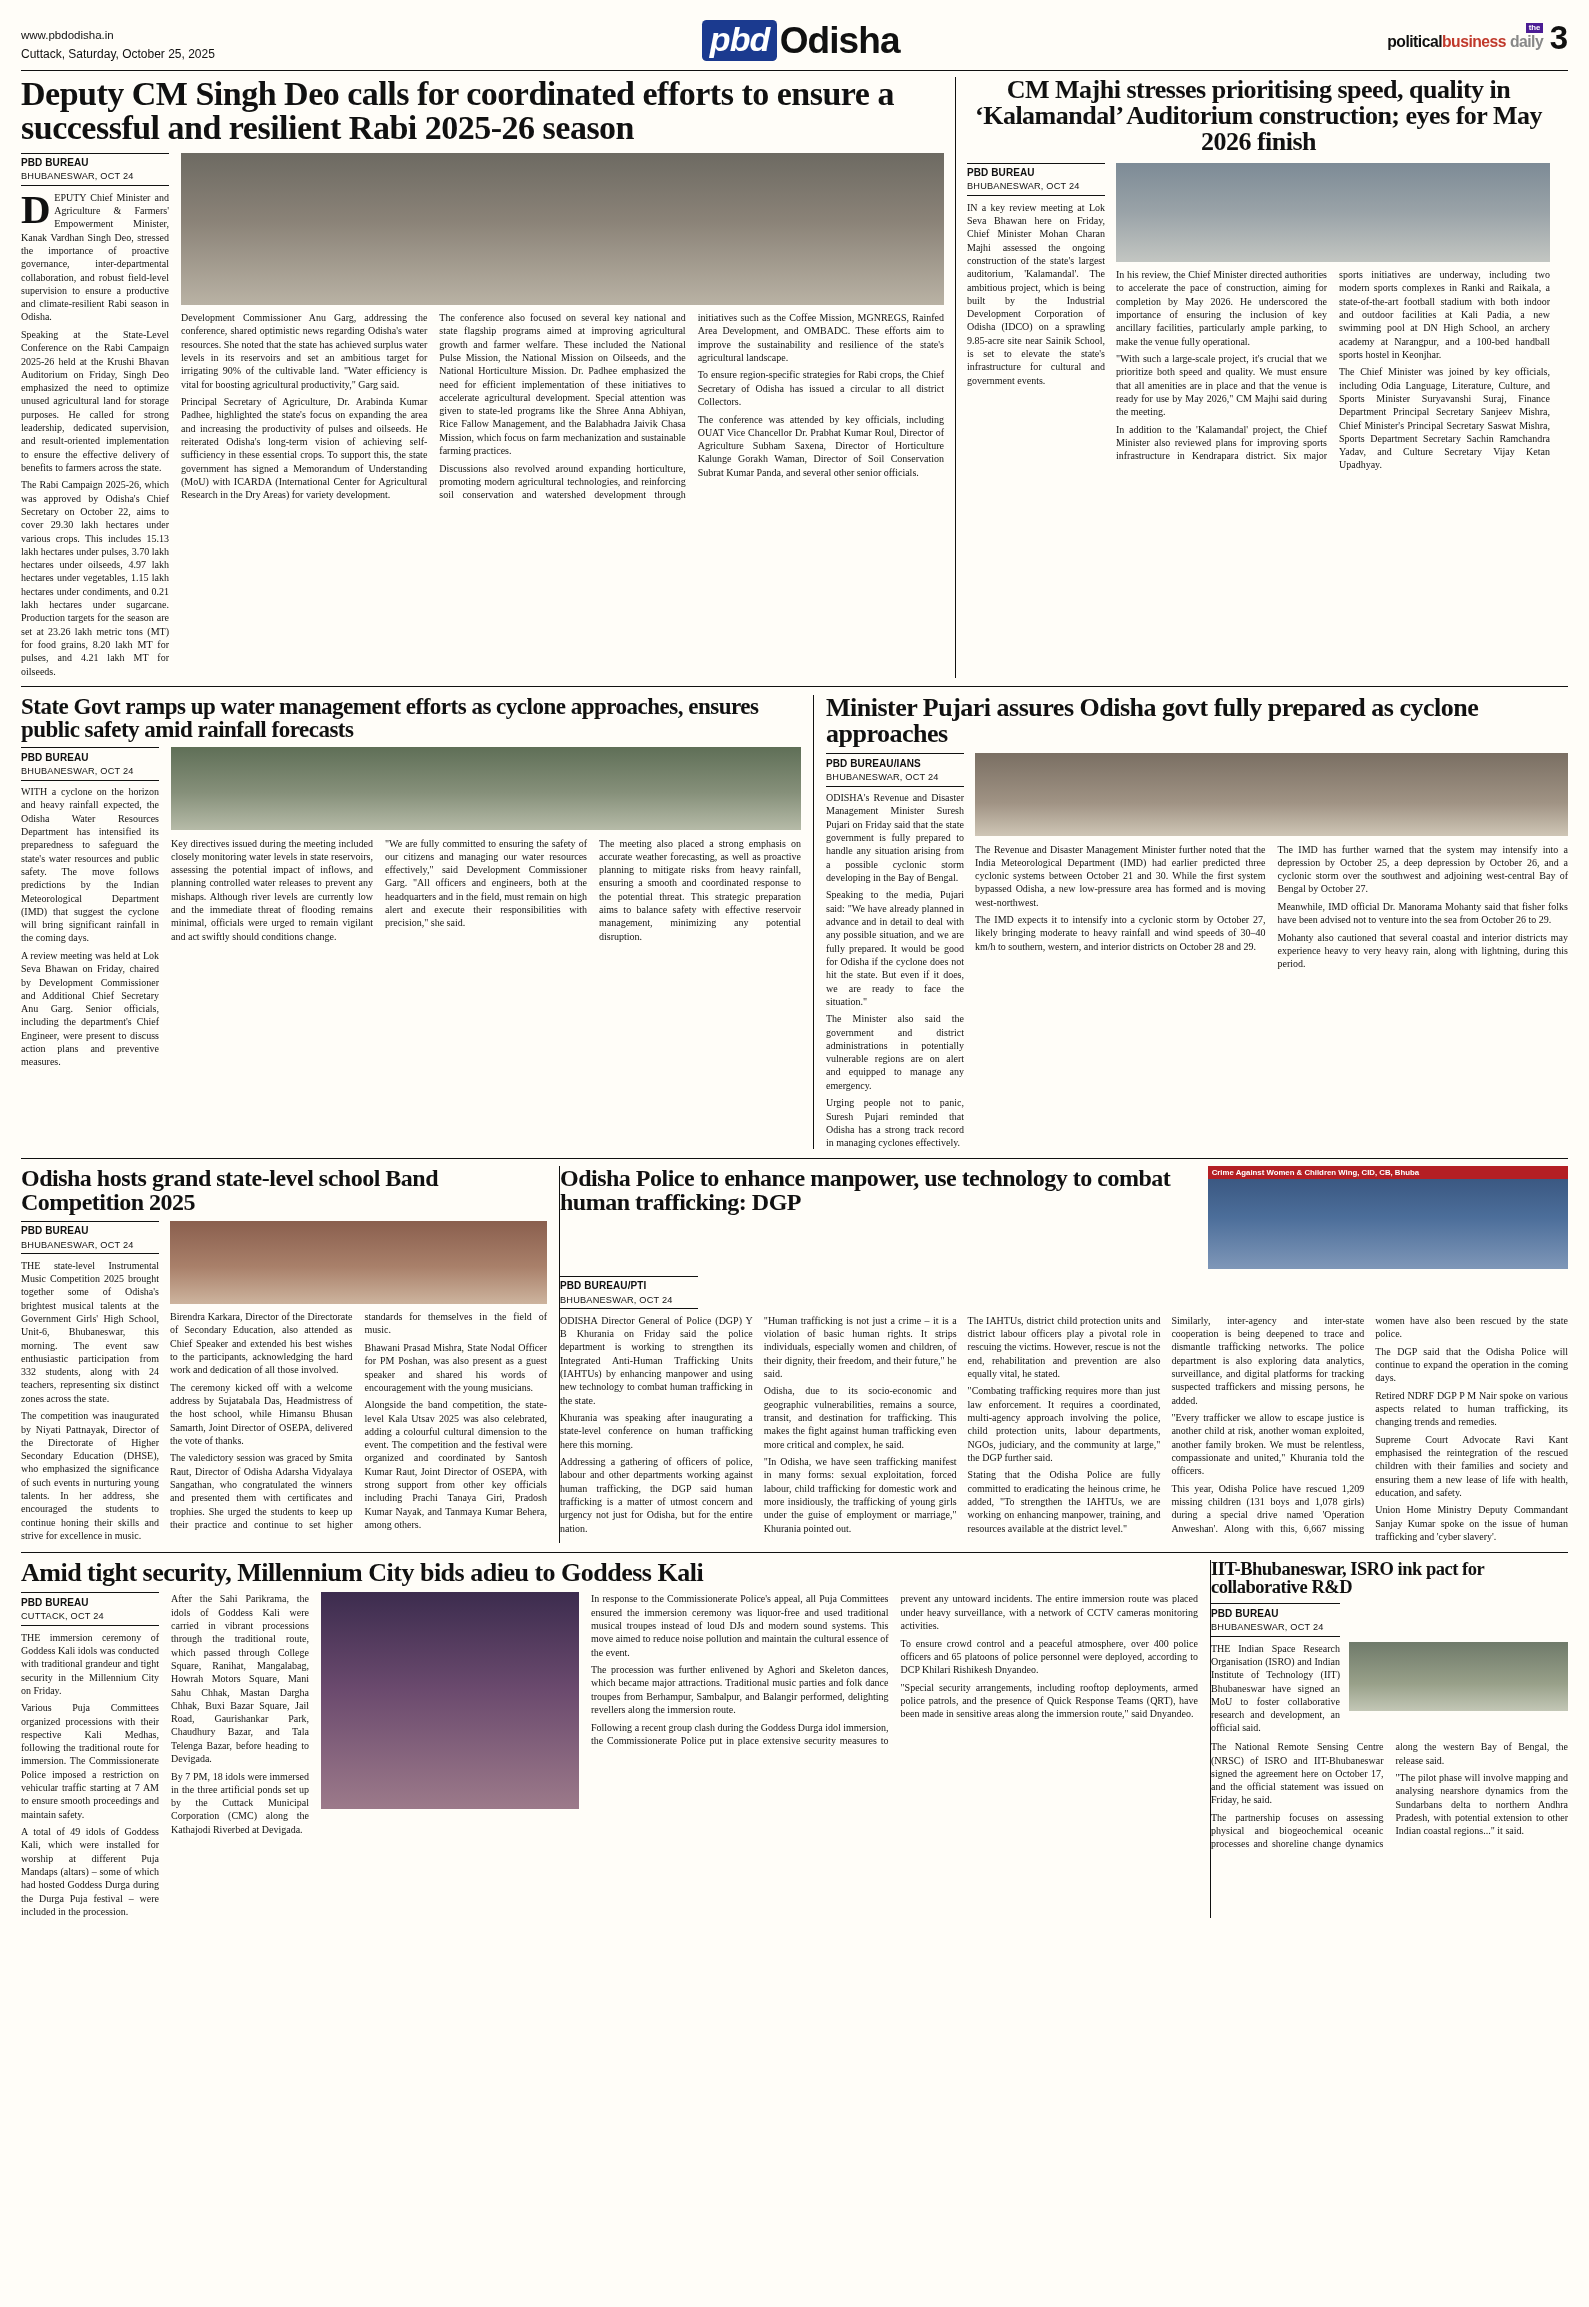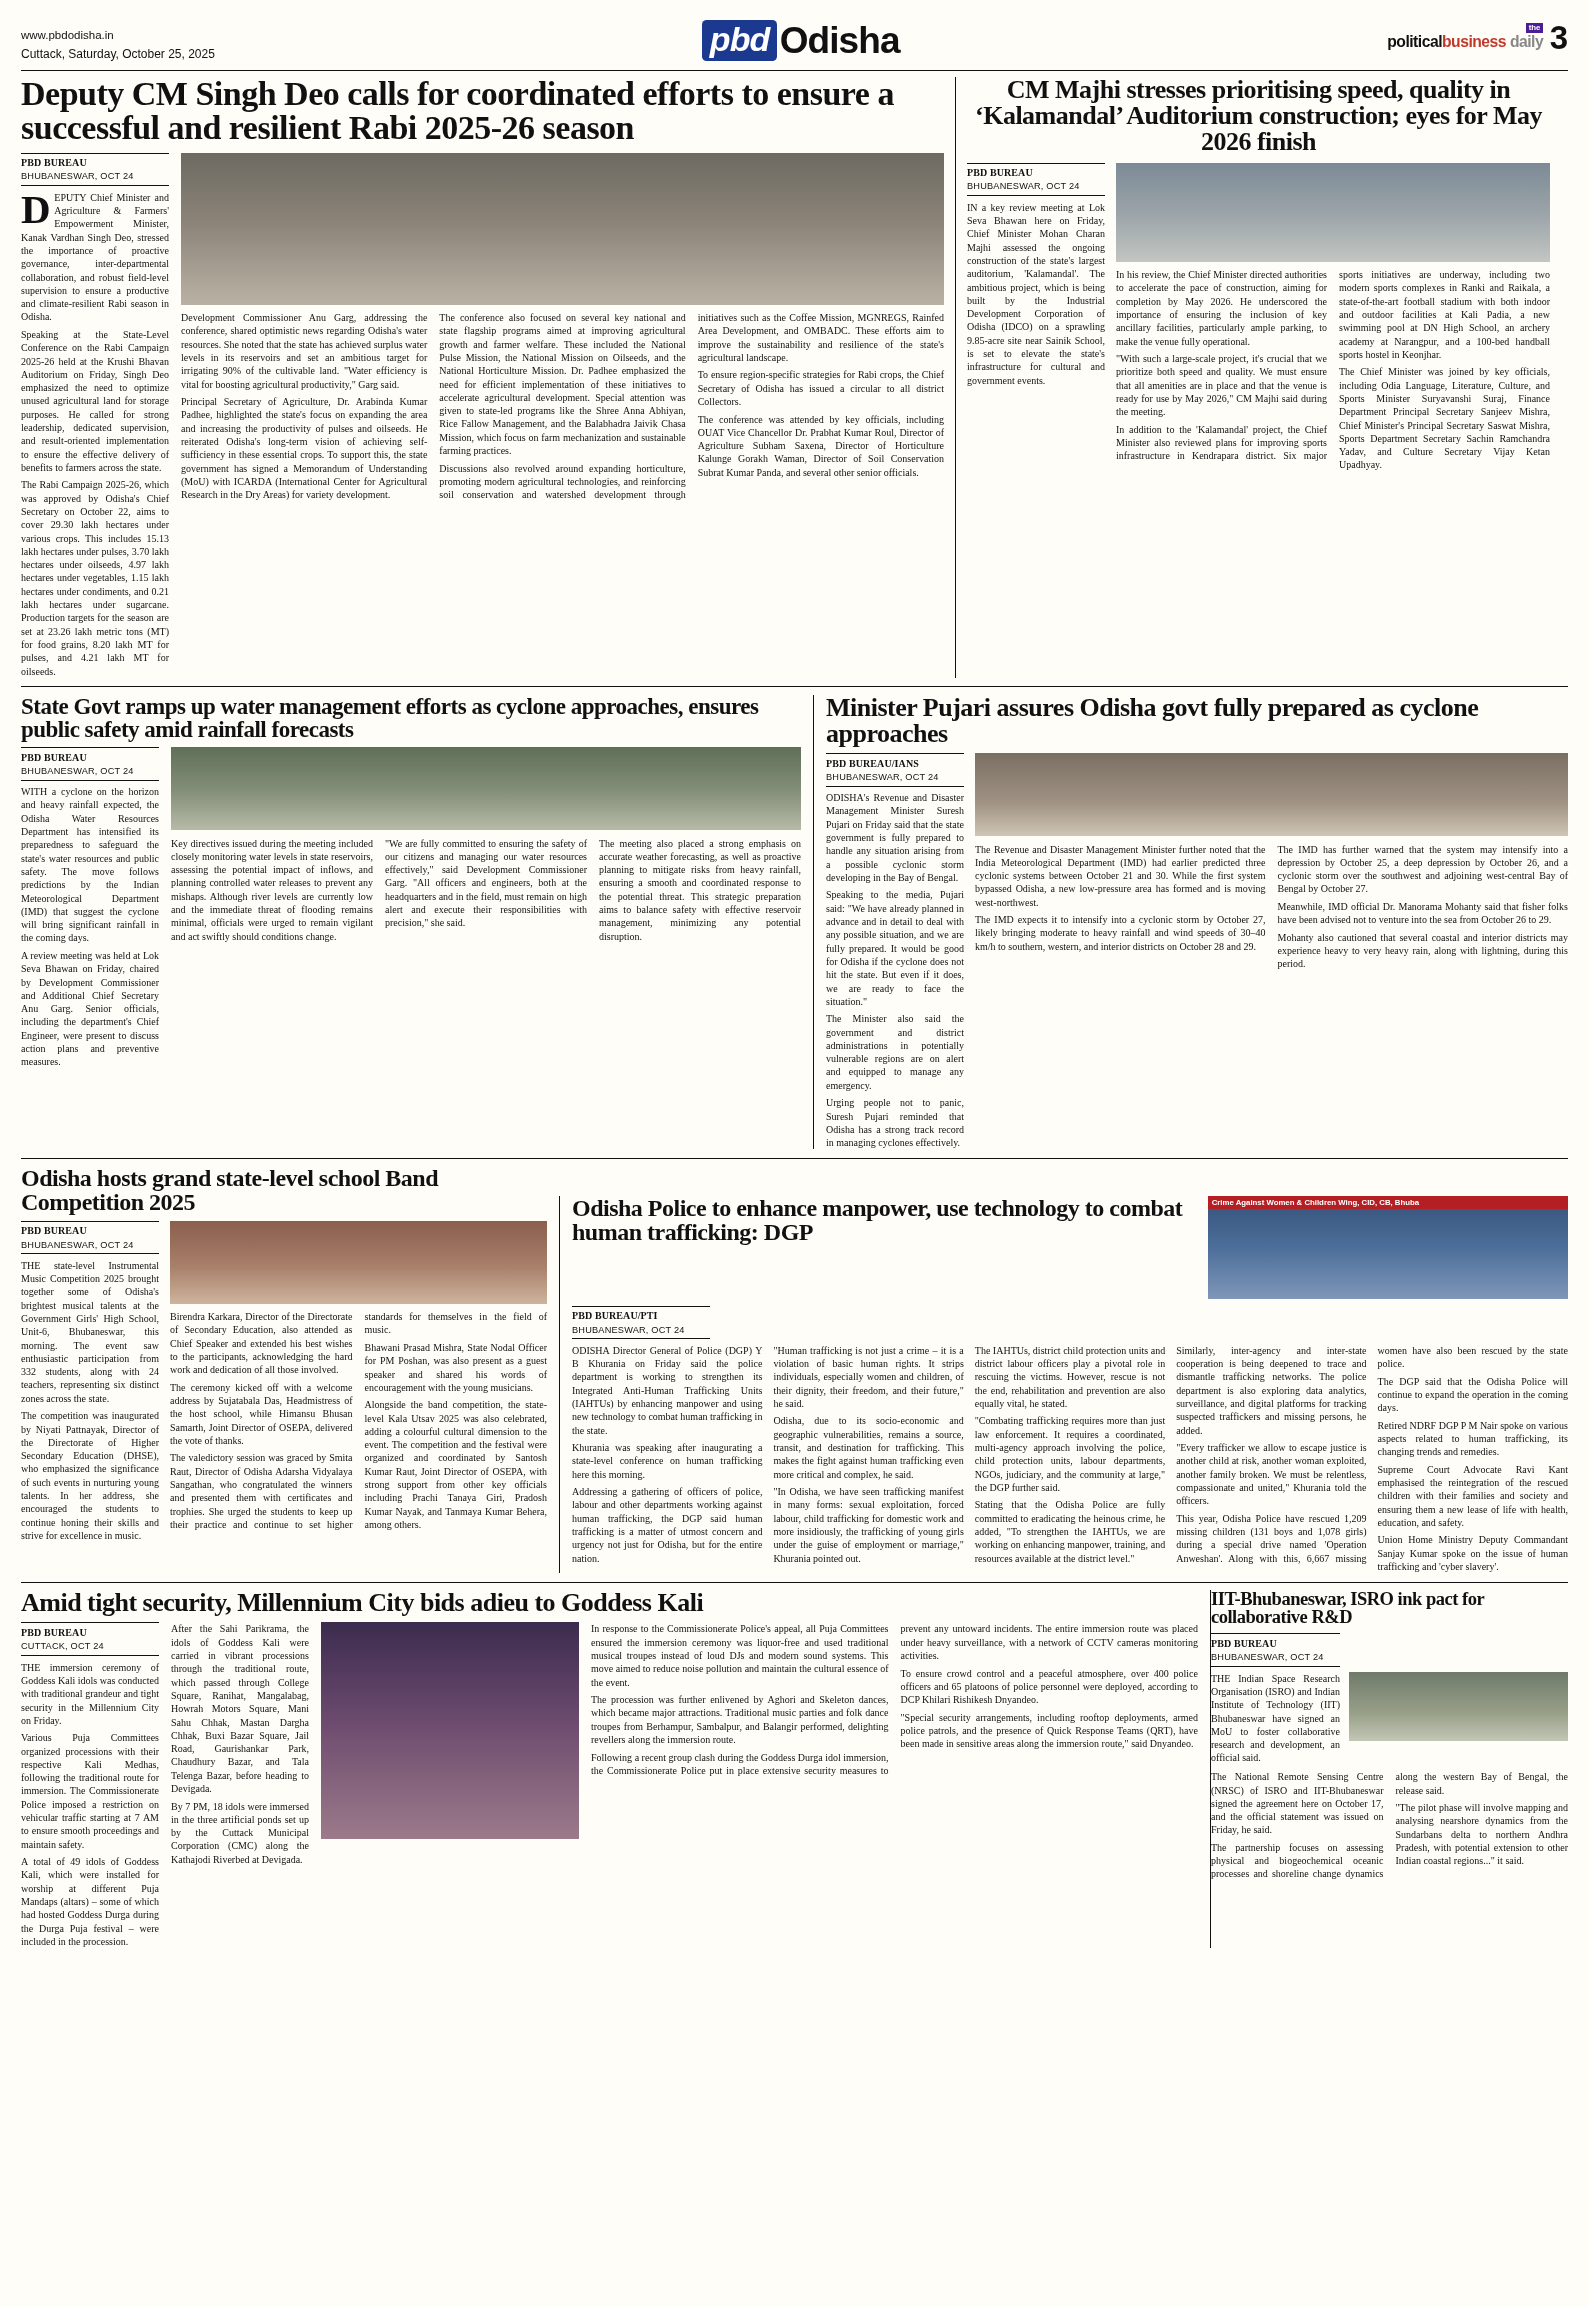--- a/index.html
+++ b/index.html
@@ -27,21 +27,21 @@
   .tagline { text-align:right; line-height:1; }
   .tag-the { background:#4c1d95; color:#fff; font-family:"Liberation Sans", sans-serif; font-size:7.8px; font-weight:bold;
              display:inline-block; padding:0.9px 2.8px; margin-bottom:1.4px; }
   .tag-main { font-family:"Liberation Sans", sans-serif; font-size:15.7px; font-weight:bold; letter-spacing:-0.5px; }
   .tag-main .w1 { color:#111; }
   .tag-main .w2 { color:#c0392b; }
   .tag-main .w3 { color:#888; }
   .page-num { font-family:"Liberation Sans", sans-serif; font-size:33px; font-weight:bold; line-height:0.9; }
 
   .rule-top { border-top:1.4px solid #111; margin-bottom:0; }
-  .byline { font-family:Liberation Serif, serif; font-weight:bold; font-size:10px; letter-spacing:0.1px; }
+  .byline { font-family:Liberation Sans, sans-serif; font-weight:bold; font-size:10px; letter-spacing:0.1px; }
   .dateline { font-family:"Liberation Sans", sans-serif; font-size:9.2px; letter-spacing:0.2px; padding:3.2px 0 3.7px 0; border-bottom:0.5px solid #111; margin-bottom:4.6px;}
   .byline-wrap { border-top:0.5px solid #111; padding-top:3.7px; }
   .hl { font-weight:bold; line-height:1.0; letter-spacing:-0.5px; }
   p { margin:0 0 0 0; text-align:justify; font-size:10px; line-height:1.33; hyphens:auto; }
   p + p { text-indent:0; margin-top:4.2px; }
   .photo { background:#d8d2c6; position:relative; overflow:hidden; }
 
   
   #top { display:flex; gap:11px; padding-top:6.5px; }
   #top .left { width:923px; }
@@ -231,21 +231,21 @@
             <p>Birendra Karkara, Director of the Directorate of Secondary Education, also attended as Chief Speaker and extended his best wishes to the participants, acknowledging the hard work and dedication of all those involved.</p>
             <p>The ceremony kicked off with a welcome address by Sujatabala Das, Headmistress of the host school, while Himansu Bhusan Samarth, Joint Director of OSEPA, delivered the vote of thanks.</p>
             <p>The valedictory session was graced by Smita Raut, Director of Odisha Adarsha Vidyalaya Sangathan, who congratulated the winners and presented them with certificates and trophies. She urged the students to keep up their practice and continue to set higher standards for themselves in the field of music.</p>
             <p>Bhawani Prasad Mishra, State Nodal Officer for PM Poshan, was also present as a guest speaker and shared his words of encouragement with the young musicians.</p>
             <p>Alongside the band competition, the state-level Kala Utsav 2025 was also celebrated, adding a colourful cultural dimension to the event. The competition and the festival were organized and coordinated by Santosh Kumar Raut, Joint Director of OSEPA, with strong support from other key officials including Prachi Tanaya Giri, Pradosh Kumar Nayak, and Tanmaya Kumar Behera, among others.</p>
           </div>
         </div>
       </div>
     </div>
 
-    <div style="flex:1; border-left:0.5px solid #111; padding-left:12px;margin-top:30px;">
+    <div style="flex:1; border-left:0.5px solid #111; ">
       <div style="display:flex; gap:9.2px; align-items:flex-start;">
         <div style="flex:1;">
           <div class="hl" style="font-size:24px;">Odisha Police to enhance manpower, use technology to combat human trafficking: DGP</div>
         </div>
         <div style="width:360px; position:relative;">
           <div class="photo ph-police" style="height:103px; width:100%;font-weight:bold;">
             <div class="ph-caption-strip">Crime Against Women &amp; Children Wing, CID, CB, Bhuba</div>
           </div>
         </div>
       </div>

